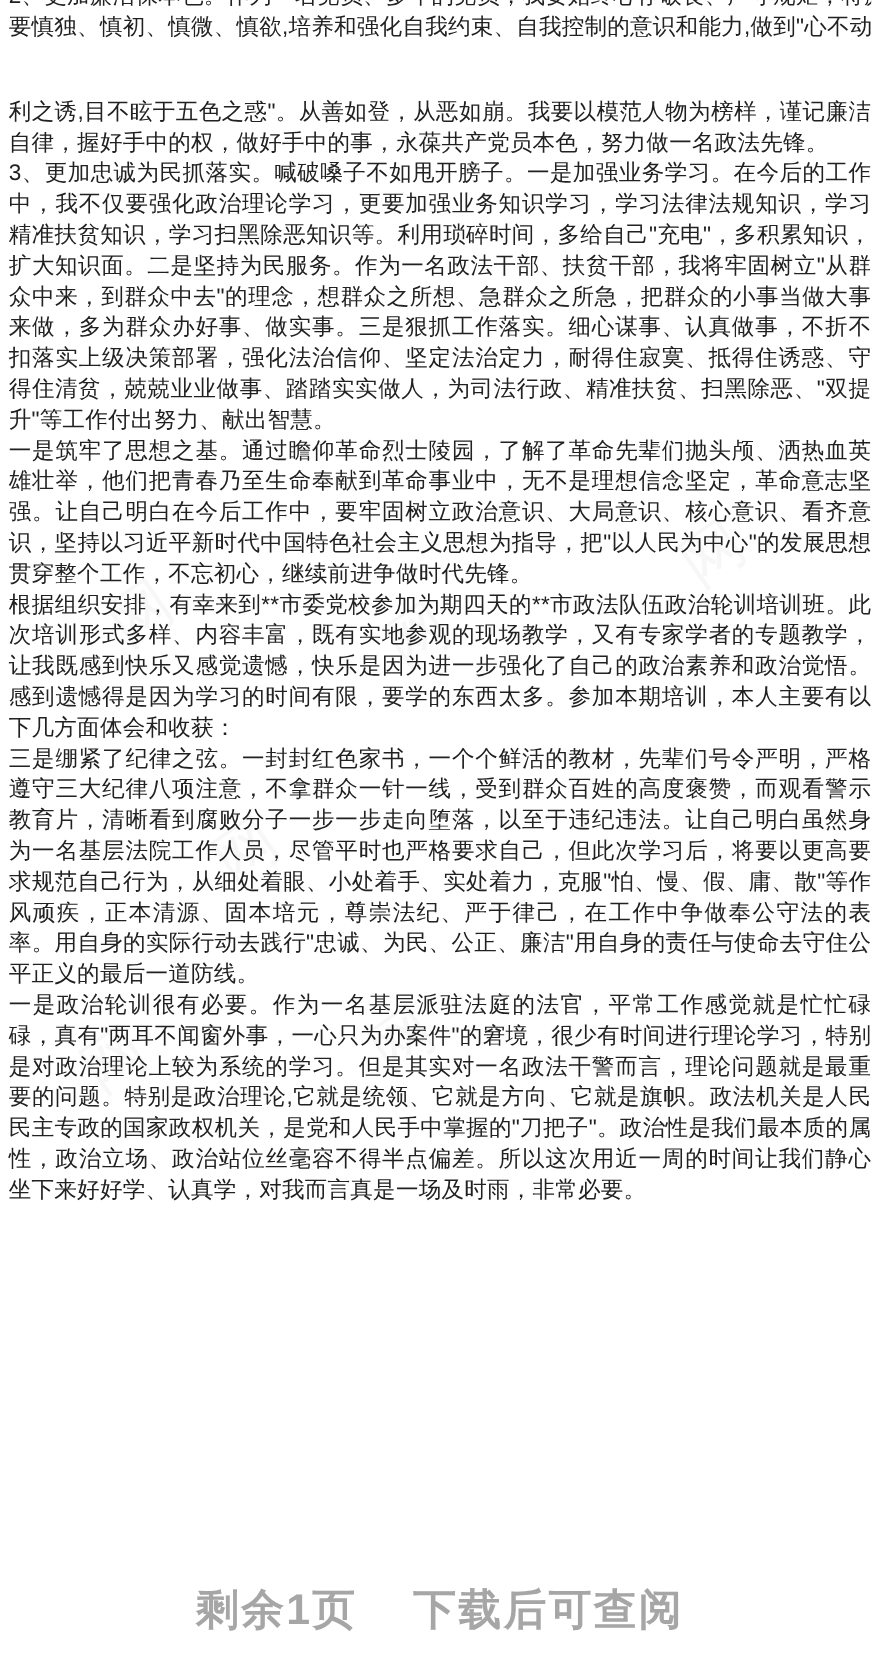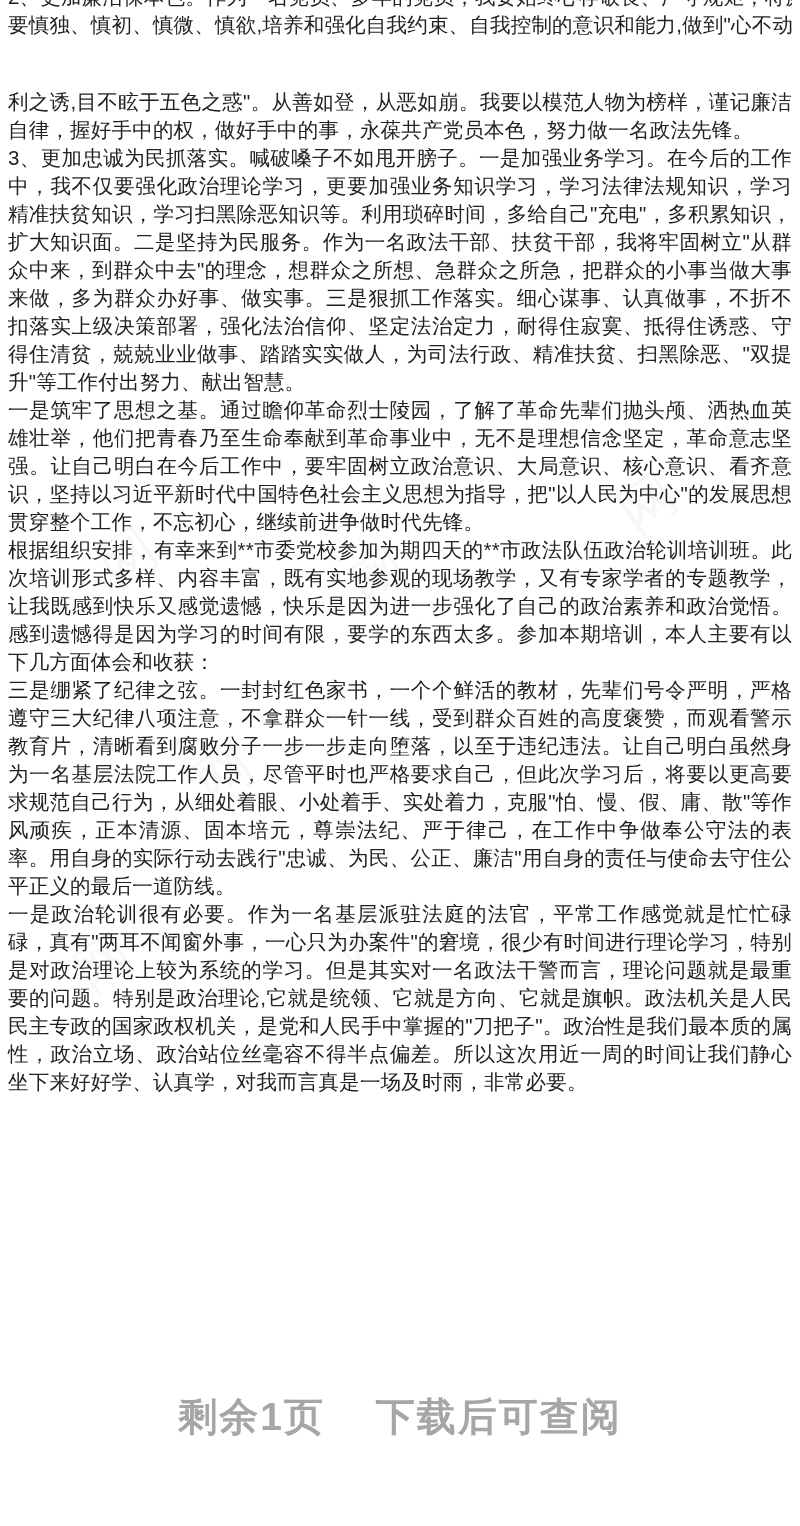--- a/index.html
+++ b/index.html
@@ -42,21 +42,21 @@
   }
   .page-break-gap {
     height: 49px;
   }
   p.para {
     margin: 0;
     padding: 0;
   }
   #remaining-banner {
     position: absolute;
-    top: 1390px;
+    top: 1436px;
     left: 0;
     right: 0;
     text-align: center;
     font-size: 39px;
     font-weight: bold;
     color: #a6a6a6;
     letter-spacing: 2px;
   }
   #remaining-banner .hint {
     margin-left: 38px;

